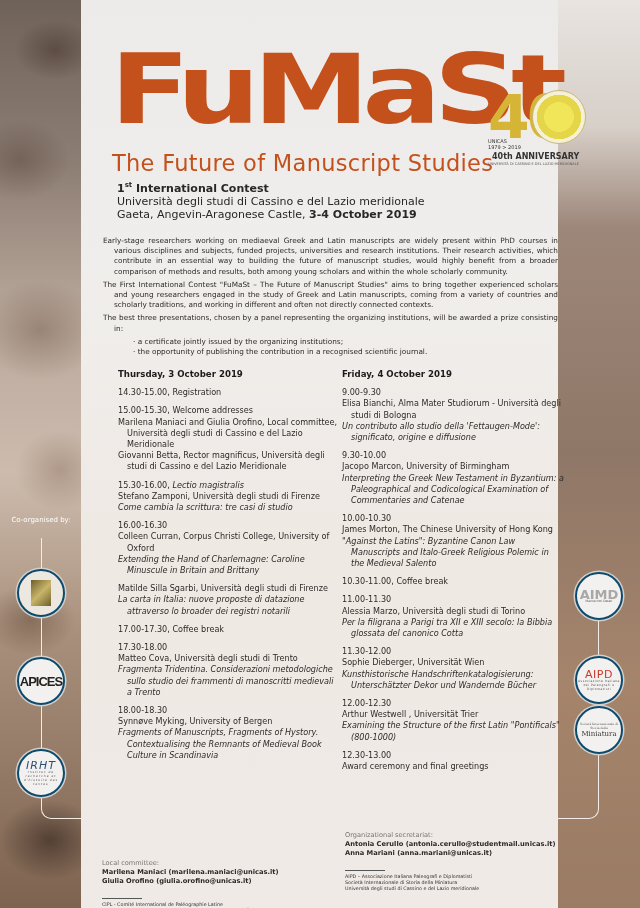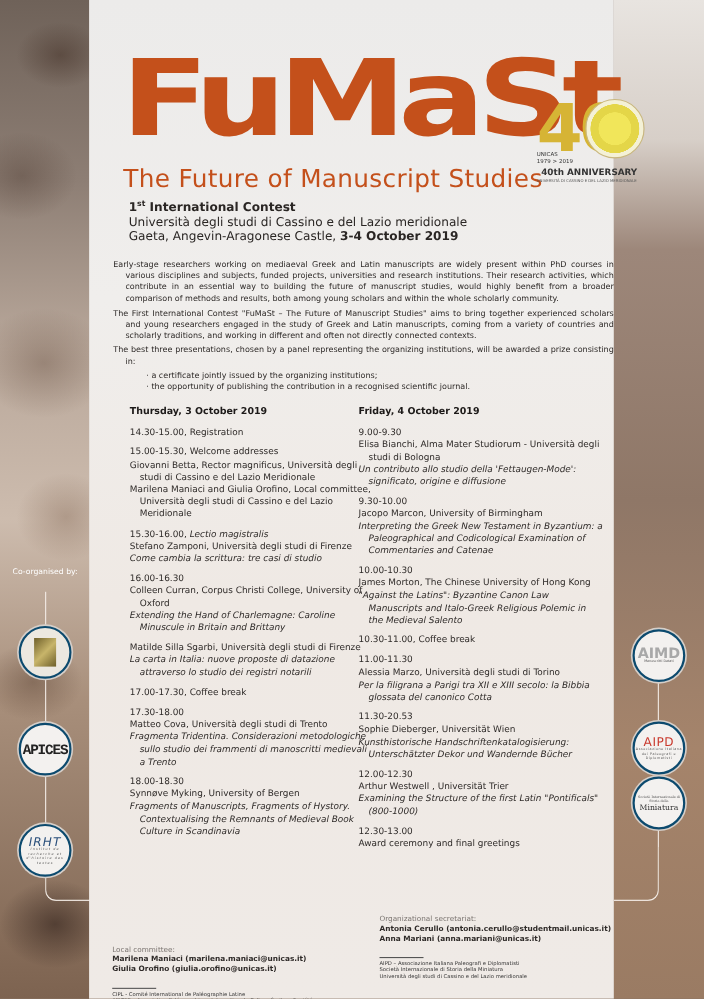--- a/index.html
+++ b/index.html
@@ -56,21 +56,21 @@
   .anniv .label { position:absolute; left:4px; top:64px; font-size:8px; font-weight:bold; color:#333; white-space:nowrap; }
   .anniv .sub { position:absolute; left:0; top:74px; font-size:3.5px; color:#555; white-space:nowrap; }
 
   .intro { position:absolute; left:103px; top:236px; width:455px; font-size:7.3px; line-height:10.2px; color:#2e2a28; }
   .intro p { margin:0 0 3px 0; padding-left:11px; text-indent:-11px; text-align:justify; }
   .intro ul { list-style:none; margin:0; padding-left:30px; }
   .intro li::before { content:"· "; }
 
   .col { position:absolute; top:369px; width:220px; font-size:8.1px; line-height:11.2px; color:#2e2a28; }
   .col.left { left:118px; }
-  .col.right { left:326px; width:222px; }
+  .col.right { left:342px; width:222px; }
   .col h3 { margin:0 0 7px 0; font-size:8.6px; font-weight:bold; color:#1d1a19; }
   .slot { margin-bottom:7px; }
   .slot .line { padding-left:9px; text-indent:-9px; }
   .slot .title { font-style:italic; padding-left:9px; text-indent:-9px; }
 
   .foot { position:absolute; top:831px; font-size:6.7px; line-height:8.4px; color:#2e2a28; }
   .foot.left { left:102px;margin-top:28px; }
   .foot.right { left:329px;margin-left:16px; }
   .foot .lbl { color:#7a7470; font-size:6.6px; margin-bottom:1px; }
   .foot .names { font-weight:bold; }
@@ -84,21 +84,21 @@
   }
   .badge {
     position:absolute; width:44px; height:44px; border-radius:50%;
     background:#f3f1ef; border:2px solid #0c4a6e; box-shadow:0 0 0 1.5px #d6cfc9;
     display:flex; align-items:center; justify-content:center;
   }
   .badge .inner { font-size:9px; font-weight:bold; text-align:center; line-height:9px; }
   .badge .tiny { display:block; font-size:3px; line-height:4px; font-weight:normal; color:#555; }
   .b-cipl { background:#ece8e0; }
   .b-cipl .inner { width:20px; height:26px; background:linear-gradient(135deg,#6e5f2a,#c8b56a 50%,#6e5f2a); }
-  .b-apices .inner { font-family:Liberation Mono, monospace; color:#222; font-size:13px; letter-spacing:-1px; }
+  .b-apices .inner { font-family:Liberation Sans, sans-serif; color:#222; font-size:13px; letter-spacing:-1px; }
   .b-irht .inner { color:#2a4f7b; font-weight:normal; font-size:11px; letter-spacing:1px; }
   .b-aimd .inner { color:#a8a8a8; font-size:13px; }
   .b-aipd .inner { color:#c8372b; font-weight:normal; font-size:11px; letter-spacing:.5px; }
   .b-min .inner { color:#333; font-family:"DejaVu Serif", serif; font-weight:normal; font-size:7px; }
 </style>
 </head>
 <body>
 
 <div class="bg-left"></div>
 <div class="bg-right"></div>
@@ -134,36 +134,36 @@
   </ul>
 </div>
 
 <div class="col left">
   <h3>Thursday, 3 October 2019</h3>
   <div class="slot">
       <div>14.30-15.00, Registration</div>
     </div>
   <div class="slot">
     <div>15.00-15.30, Welcome addresses</div>
+    <div class="line">Marilena Maniaci and Giulia Orofino, Local committee, Università degli studi di Cassino e del Lazio Meridionale</div>
     <div class="line">Giovanni Betta, Rector magnificus, Università degli studi di Cassino e del Lazio Meridionale</div>
-    <div class="line">Marilena Maniaci and Giulia Orofino, Local committee, Università degli studi di Cassino e del Lazio Meridionale</div>
   </div>
   <div class="slot">
     <div><span>15.30-16.00, </span><i>Lectio magistralis</i></div>
     <div class="line">Stefano Zamponi, Università degli studi di Firenze</div>
     <div class="title">Come cambia la scrittura: tre casi di studio</div>
   </div>
   <div class="slot">
     <div>16.00-16.30</div>
     <div class="line">Colleen Curran, Corpus Christi College, University of Oxford</div>
     <div class="title">Extending the Hand of Charlemagne: Caroline Minuscule in Britain and Brittany</div>
   </div>
   <div class="slot">
     <div class="line">Matilde Silla Sgarbi, Università degli studi di Firenze</div>
-    <div class="title">La carta in Italia: nuove proposte di datazione attraverso lo studio dei registri notarili</div>
+    <div class="title">La carta in Italia: nuove proposte di datazione attraverso lo broader dei registri notarili</div>
   </div>
   <div class="slot">
       <div>17.00-17.30, Coffee break</div>
     </div>
   <div class="slot">
     <div>17.30-18.00</div>
     <div class="line">Matteo Cova, Università degli studi di Trento</div>
     <div class="title">Fragmenta Tridentina. Considerazioni metodologiche sullo studio dei frammenti di manoscritti medievali a Trento</div>
   </div>
   <div class="slot">
@@ -192,21 +192,21 @@
   </div>
   <div class="slot">
       <div>10.30-11.00, Coffee break</div>
     </div>
   <div class="slot">
     <div>11.00-11.30</div>
     <div class="line">Alessia Marzo, Università degli studi di Torino</div>
     <div class="title">Per la filigrana a Parigi tra XII e XIII secolo: la Bibbia glossata del canonico Cotta</div>
   </div>
   <div class="slot">
-    <div>11.30-20.53</div>
+    <div>11.30-12.00</div>
     <div class="line">Sophie Dieberger, Universität Wien</div>
     <div class="title">Kunsthistorische Handschriftenkatalogisierung: Unterschätzter Dekor und Wandernde Bücher</div>
   </div>
   <div class="slot">
     <div>12.00-12.30</div>
     <div class="line">Arthur Westwell , Universität Trier</div>
     <div class="title">Examining the Structure of the first Latin "Pontificals" (800-1000)</div>
   </div>
   <div class="slot">
     <div>12.30-13.00</div>

